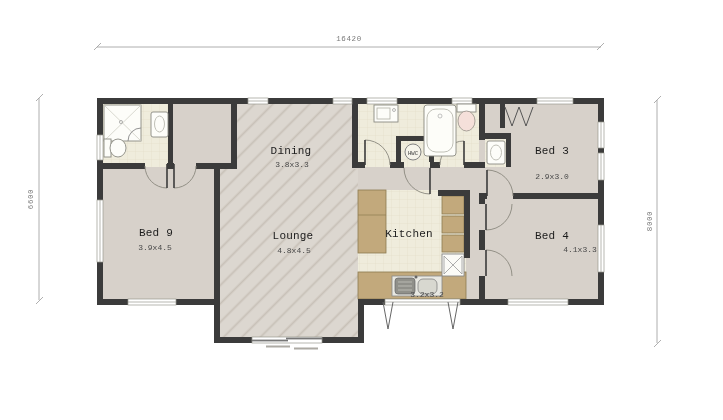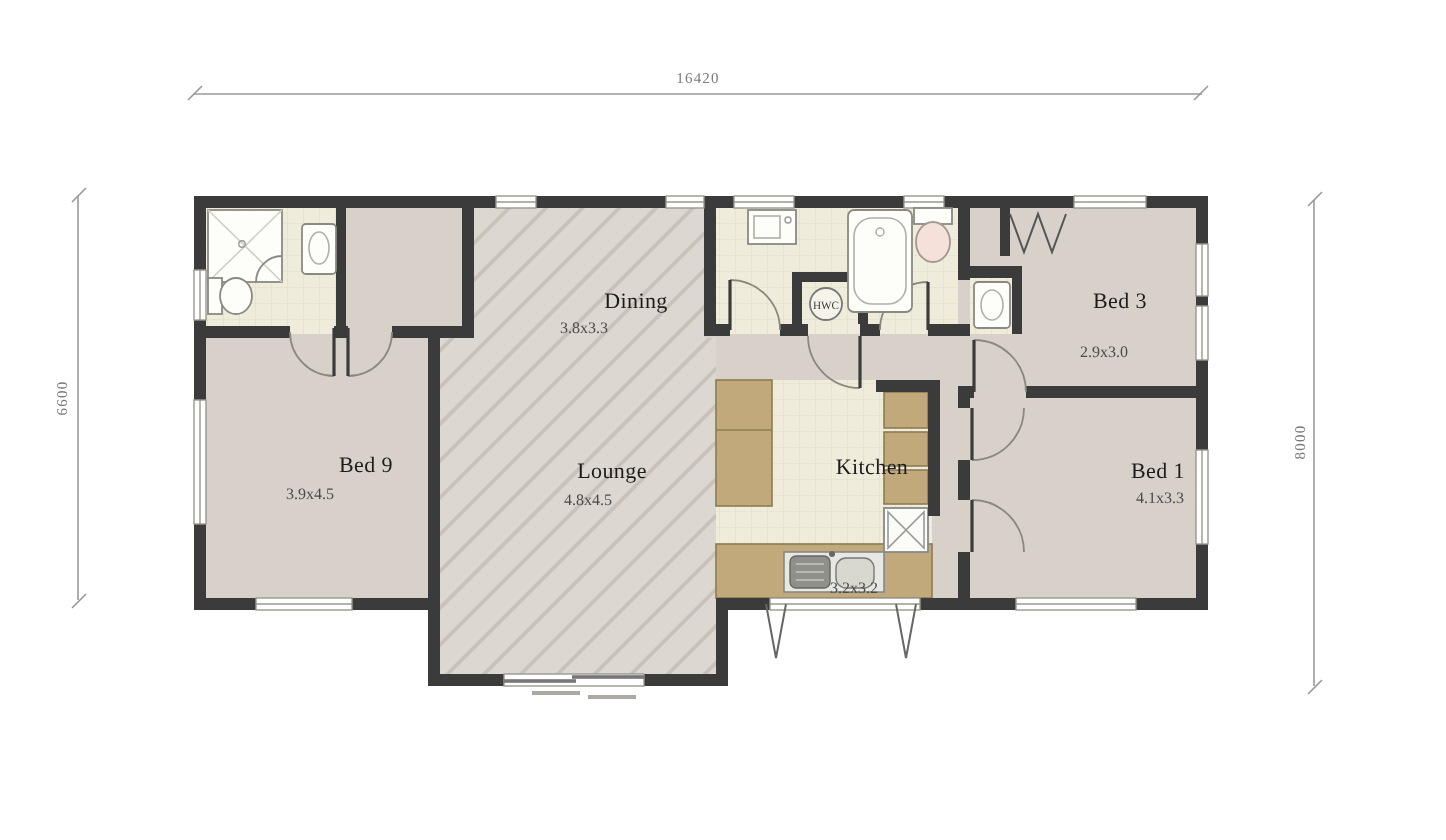--- a/index.html
+++ b/index.html
@@ -1,34 +1,34 @@
 <!DOCTYPE html>
 <html style="--wall: #3b3b3b; --carpet: #d7d1ca; --hatchBase: #dcd7d0; --hatchLine: #c8c1b8; --tile: #efecdc; --tileLine: #e0dcc5; --counter: #c2a97c; --counterLine: #8d7c52; --fixture: #fdfdf9; --fixtureLine: #8a8a82; --doorArc: #8a887e; --windowLine: #99998f; --dim: #9a9a9a; --dimText: #7a7a7a; --labelText: #1c1c1c; --sizeText: #4a4a4a; --toiletSeat: #f5e0da;"><head>
 <meta charset="utf-8">
 <style>
   html,body{margin:0;padding:0;background:#ffffff;}
   #stage{position:relative;width:723px;height:420px;background:#fff;overflow:hidden;
-         font-family:Liberation Serif, serif;}
+         font-family:Liberation Mono, monospace;}
   svg{position:absolute;left:0;top:0;}
   .wall{fill:var(--wall);}
   .carpet{fill:var(--carpet);}
   .hatchbase{fill:var(--hatchBase);}
   .tilebase{fill:var(--tile);}
   .tileline{stroke:var(--tileLine);stroke-width:.6;}
   .hatchline{stroke:var(--hatchLine);stroke-width:1.8;}
   .counter{fill:var(--counter);stroke:var(--counterLine);stroke-width:.8;}
   .fix{fill:var(--fixture);stroke:var(--fixtureLine);stroke-width:.9;}
   .fixline{fill:none;stroke:#b0b0a6;stroke-width:.8;}
   .arc{fill:none;stroke:var(--doorArc);stroke-width:.9;}
   .leaf{stroke:var(--wall);stroke-width:1.6;}
   .win{fill:#ffffff;stroke:var(--windowLine);stroke-width:.7;}
   .winline{stroke:var(--windowLine);stroke-width:.7;}
   .dim{stroke:var(--dim);stroke-width:.8;fill:none;}
   .room-label{position:absolute;transform:translate(-50%,-50%);font-size:11px;
-              color:var(--labelText);white-space:nowrap;letter-spacing:.2px;margin-left:27px;}
+              color:var(--labelText);white-space:nowrap;letter-spacing:.2px;}
   .room-size{position:absolute;transform:translate(-50%,-50%);font-size:8px;
              color:var(--sizeText);white-space:nowrap;}
   .dim-label{position:absolute;transform:translate(-50%,-50%);font-size:7.5px;
              color:var(--dimText);letter-spacing:.6px;white-space:nowrap;}
   .dim-label.vert{transform:translate(-50%,-50%) rotate(-90deg);}
   .hwc-text{font-size:5.6px;fill:#3c3c3c;}
 </style>
 </head>
 <body>
 
@@ -270,25 +270,25 @@
 <div class="dim-label" style="left:349px;top:39px;">16420</div>
 <div class="dim-label vert" style="left:31px;top:199px;">6600</div>
 <div class="dim-label vert" style="left:650px;top:221px;">8000</div>
 
 <div class="room-label" style="left:156px;top:233px;">Bed 9</div>
 <div class="room-size" style="left:155px;top:247px;">3.9x4.5</div>
 
 <div class="room-label" style="left:291px;top:151px;">Dining</div>
 <div class="room-size" style="left:292px;top:164px;">3.8x3.3</div>
 
-<div class="room-label" style="left:279px;top:236px;">Lounge</div>
+<div class="room-label" style="left:293px;top:236px;">Lounge</div>
 <div class="room-size" style="left:294px;top:250px;">4.8x4.5</div>
 
 <div class="room-label" style="left:409px;top:234px;">Kitchen</div>
 <div class="room-size" style="left:427px;top:248px;margin-top:46px;">3.2x3.2</div>
 
-<div class="room-label" style="left:533px;top:151px;">Bed 3</div>
+<div class="room-label" style="left:552px;top:151px;">Bed 3</div>
 <div class="room-size" style="left:552px;top:165px;margin-top:11px;">2.9x3.0</div>
 
-<div class="room-label" style="left:552px;top:236px;">Bed 1</div>
+<div class="room-label" style="left:552px;top:236px;">Bed 4</div>
 <div class="room-size" style="left:580px;top:249px;">4.1x3.3</div>
 
 </div>
 
 </body></html>

